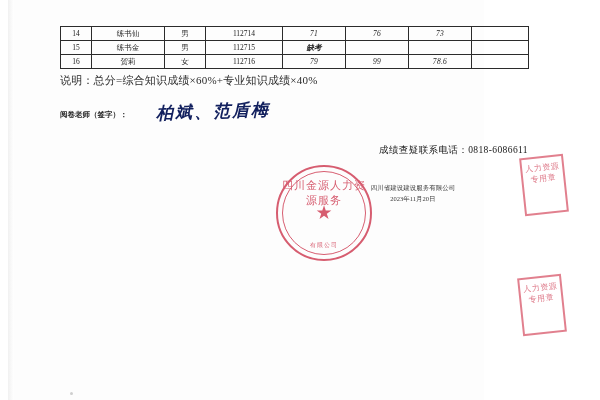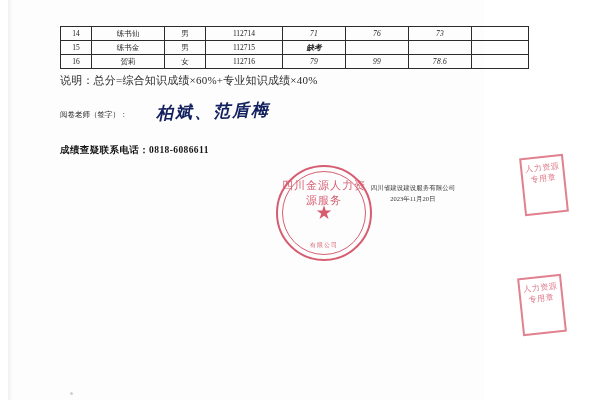--- a/index.html
+++ b/index.html
@@ -76,40 +76,41 @@
   }
   .signline {
     margin-top: 16px;
     font-size: 7.5px;
     color: #2a2a2a;
     position: relative;
     height: 24px;
   }
   .signline .lbl {
     position: absolute;
-    left: 0; top: 6px;
+    left: 0; top: 6px; font-weight: bold;
   }
   .sig-hand {
     position: absolute;
     left: 96px;
     top: -4px;
     font-family: "DejaVu Serif", serif;
     font-size: 17px;
     font-weight: bold;
     font-style: italic;
     color: #12205e;
     letter-spacing: 2px;
     transform: rotate(-2deg);
   }
   .phone {
     margin-top: 16px;
     font-size: 9.5px;
-    font-weight: bold;
+    font-weight: normal;
     color: #151515;
     letter-spacing: 0.4px;
+    text-align: right;
   }
   .issuer {
     position: absolute;
     left: 330px;
     top: 182px;
     font-size: 6.5px;
     color: #3a3a3a;
     line-height: 11px;
     text-align: center;
     width: 150px;

